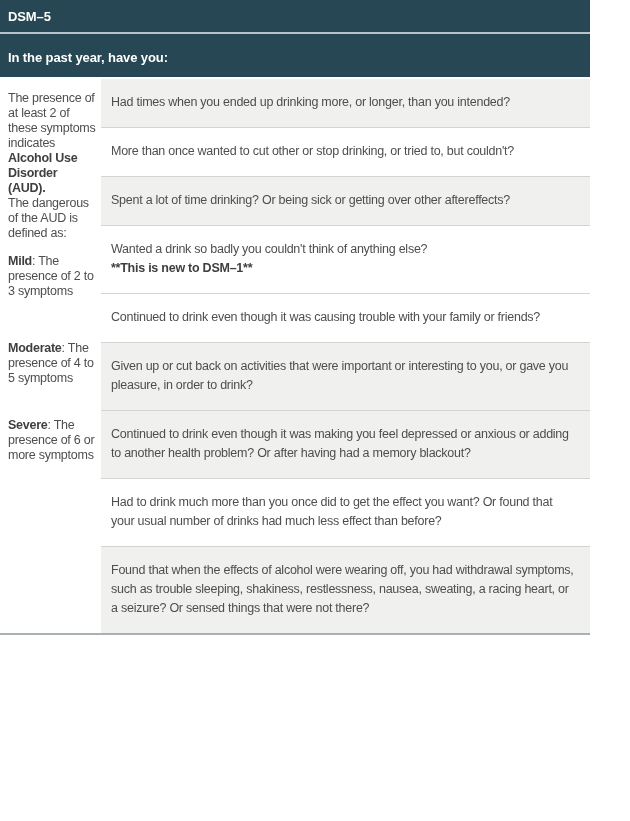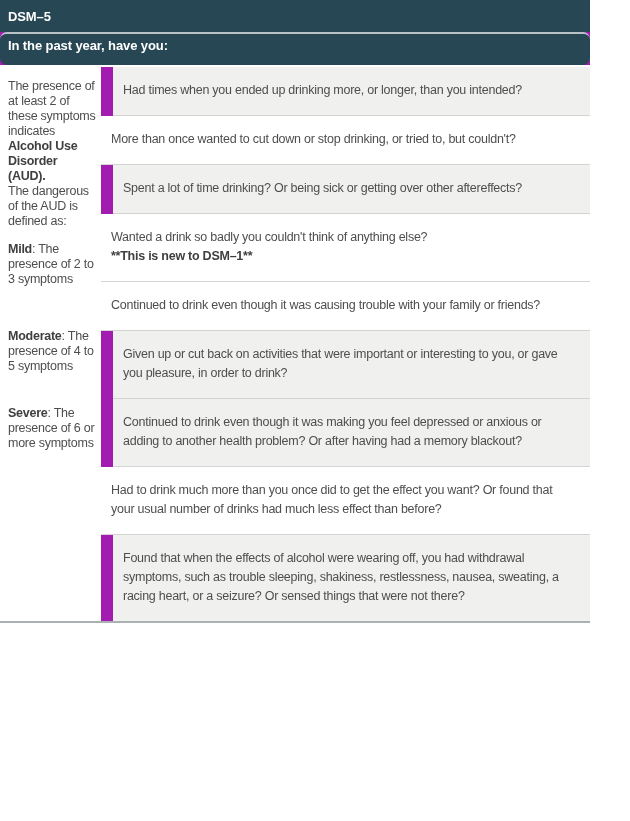--- a/index.html
+++ b/index.html
@@ -4,36 +4,35 @@
 <style>
   html, body { margin: 0; padding: 0; background: #ffffff; }
   body {
     font-family: "Liberation Sans", "DejaVu Sans", sans-serif;
     width: 630px;
   }
   .dsm-table {
     width: 590px;
     box-sizing: border-box;
     border-bottom: 2px solid #a9b1b4;
-    background: #a21caf;
+    background: #15803d;
   }
   
   .bar {
     background: #274754;
     color: #ffffff;
     font-size: 13px;
     font-weight: bold;
     letter-spacing: -0.1px;
     box-sizing: border-box;
   }
   .bar-title { padding: 9px 8px 8px 8px; }
   .bar-subtitle {
     border-top: 2px solid #b8c3c8;
-    padding: 4px 8px 12px 8px;
-    border-radius: 7px;
+    padding: 16px 8px 12px 8px;
   }
   .header-gap { height: 2px; background: #ffffff; }
   
   .table-body { display: flex; align-items: stretch; }
   .sidebar {
     width: 101px;
     box-sizing: border-box;
     padding: 12px 4px 10px 8px;
     font-size: 12.5px;
     line-height: 15px;
@@ -52,21 +51,21 @@
   .q {
     background: #ffffff;
     border-bottom: 1px solid #d4d4d3;
     padding: 14px 12px 15px 10px;
     font-size: 12.5px;
     line-height: 19px;
     letter-spacing: -0.25px;
     color: #4e4e4e;
     box-sizing: border-box;
   }
-  .q.shaded { background: #f0f0ee; margin-left: 12px; }
+  .q.shaded { background: #f0f0ee; }
   .q:last-child { border-bottom: none; }
   .q-note { display: block; color: #3f3f3f; }
 </style>
 </head>
 <body>
 
 <div class="dsm-table">
 
   <div class="bar bar-title">
     <span>DSM–5</span>
@@ -83,21 +82,21 @@
     <div class="sidebar">
       <p><span>The presence of at least 2 of these symptoms indicates </span><strong>Alcohol Use Disorder (AUD).</strong></p>
       <p>The dangerous of the AUD is defined as:</p>
       <p class="level-mild"><strong>Mild</strong><span>: The presence of 2 to 3 symptoms</span></p>
       <p class="level-moderate"><strong>Moderate</strong><span>: The presence of 4 to 5 symptoms</span></p>
       <p class="level-severe"><strong>Severe</strong><span>: The presence of 6 or more symptoms</span></p>
     </div>
 
     <div class="questions">
       <div class="q shaded"><span>Had times when you ended up drinking more, or longer, than you intended?</span></div>
-      <div class="q"><span>More than once wanted to cut down or stop drinking, or tried to, but couldn't?</span></div>
+      <div class="q"><span>More than once wanted to cut other or stop drinking, or tried to, but couldn't?</span></div>
       <div class="q shaded"><span>Spent a lot of time drinking? Or being sick or getting over other aftereffects?</span></div>
       <div class="q"><span>Wanted a drink so badly you couldn't think of anything else?</span><strong class="q-note">**This is new to DSM–1**</strong></div>
       <div class="q"><span>Continued to drink even though it was causing trouble with your family or friends?</span></div>
       <div class="q shaded"><span>Given up or cut back on activities that were important or interesting to you, or gave you pleasure, in order to drink?</span></div>
       <div class="q shaded"><span>Continued to drink even though it was making you feel depressed or anxious or adding to another health problem? Or after having had a memory blackout?</span></div>
       <div class="q"><span>Had to drink much more than you once did to get the effect you want? Or found that your usual number of drinks had much less effect than before?</span></div>
       <div class="q shaded"><span>Found that when the effects of alcohol were wearing off, you had withdrawal symptoms, such as trouble sleeping, shakiness, restlessness, nausea, sweating, a racing heart, or a seizure? Or sensed things that were not there?</span></div>
     </div>
 
   </div>

